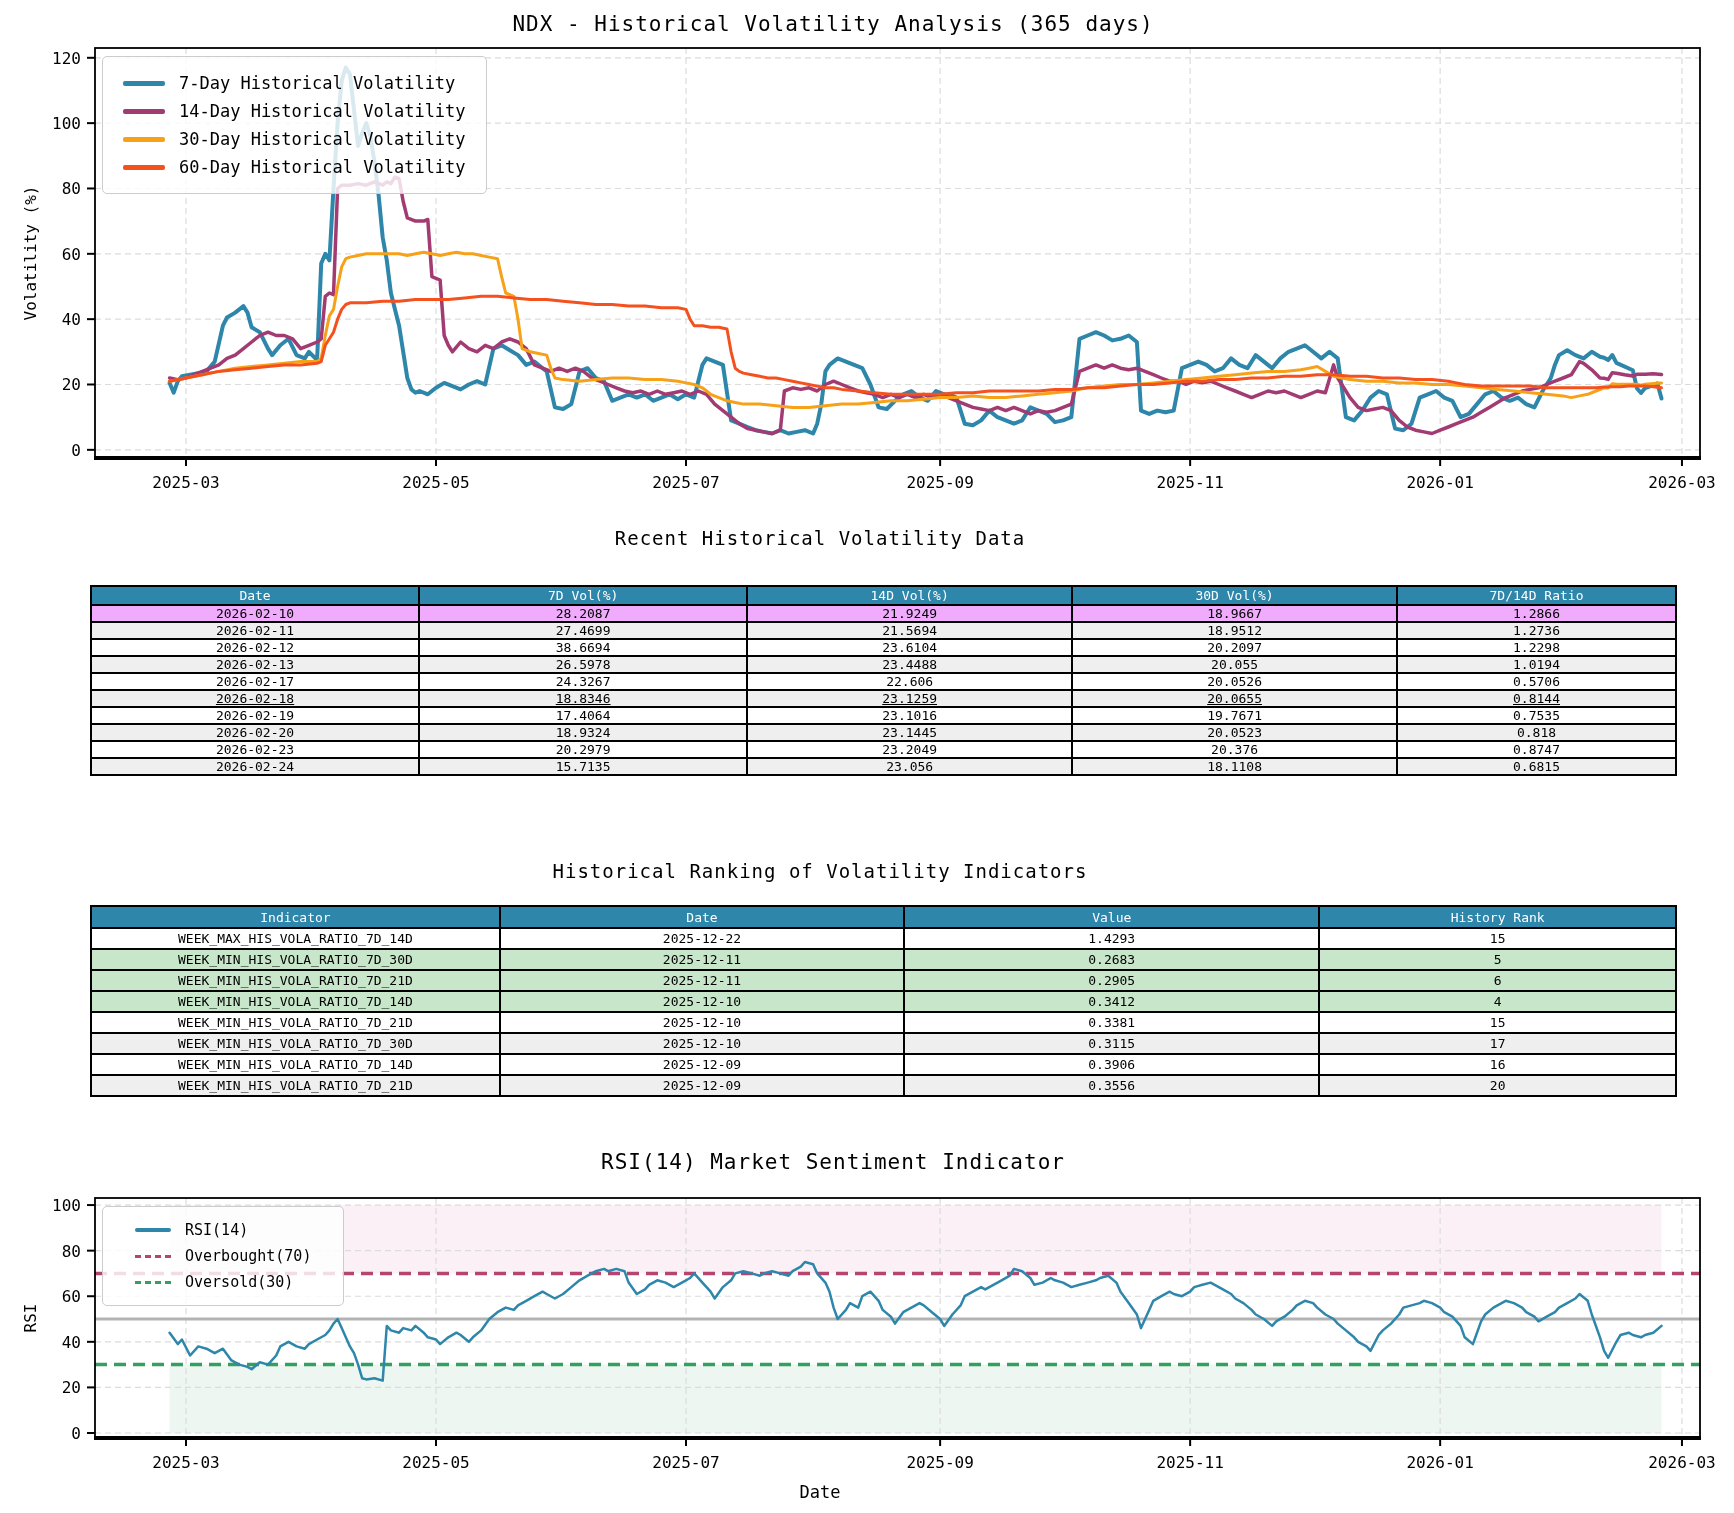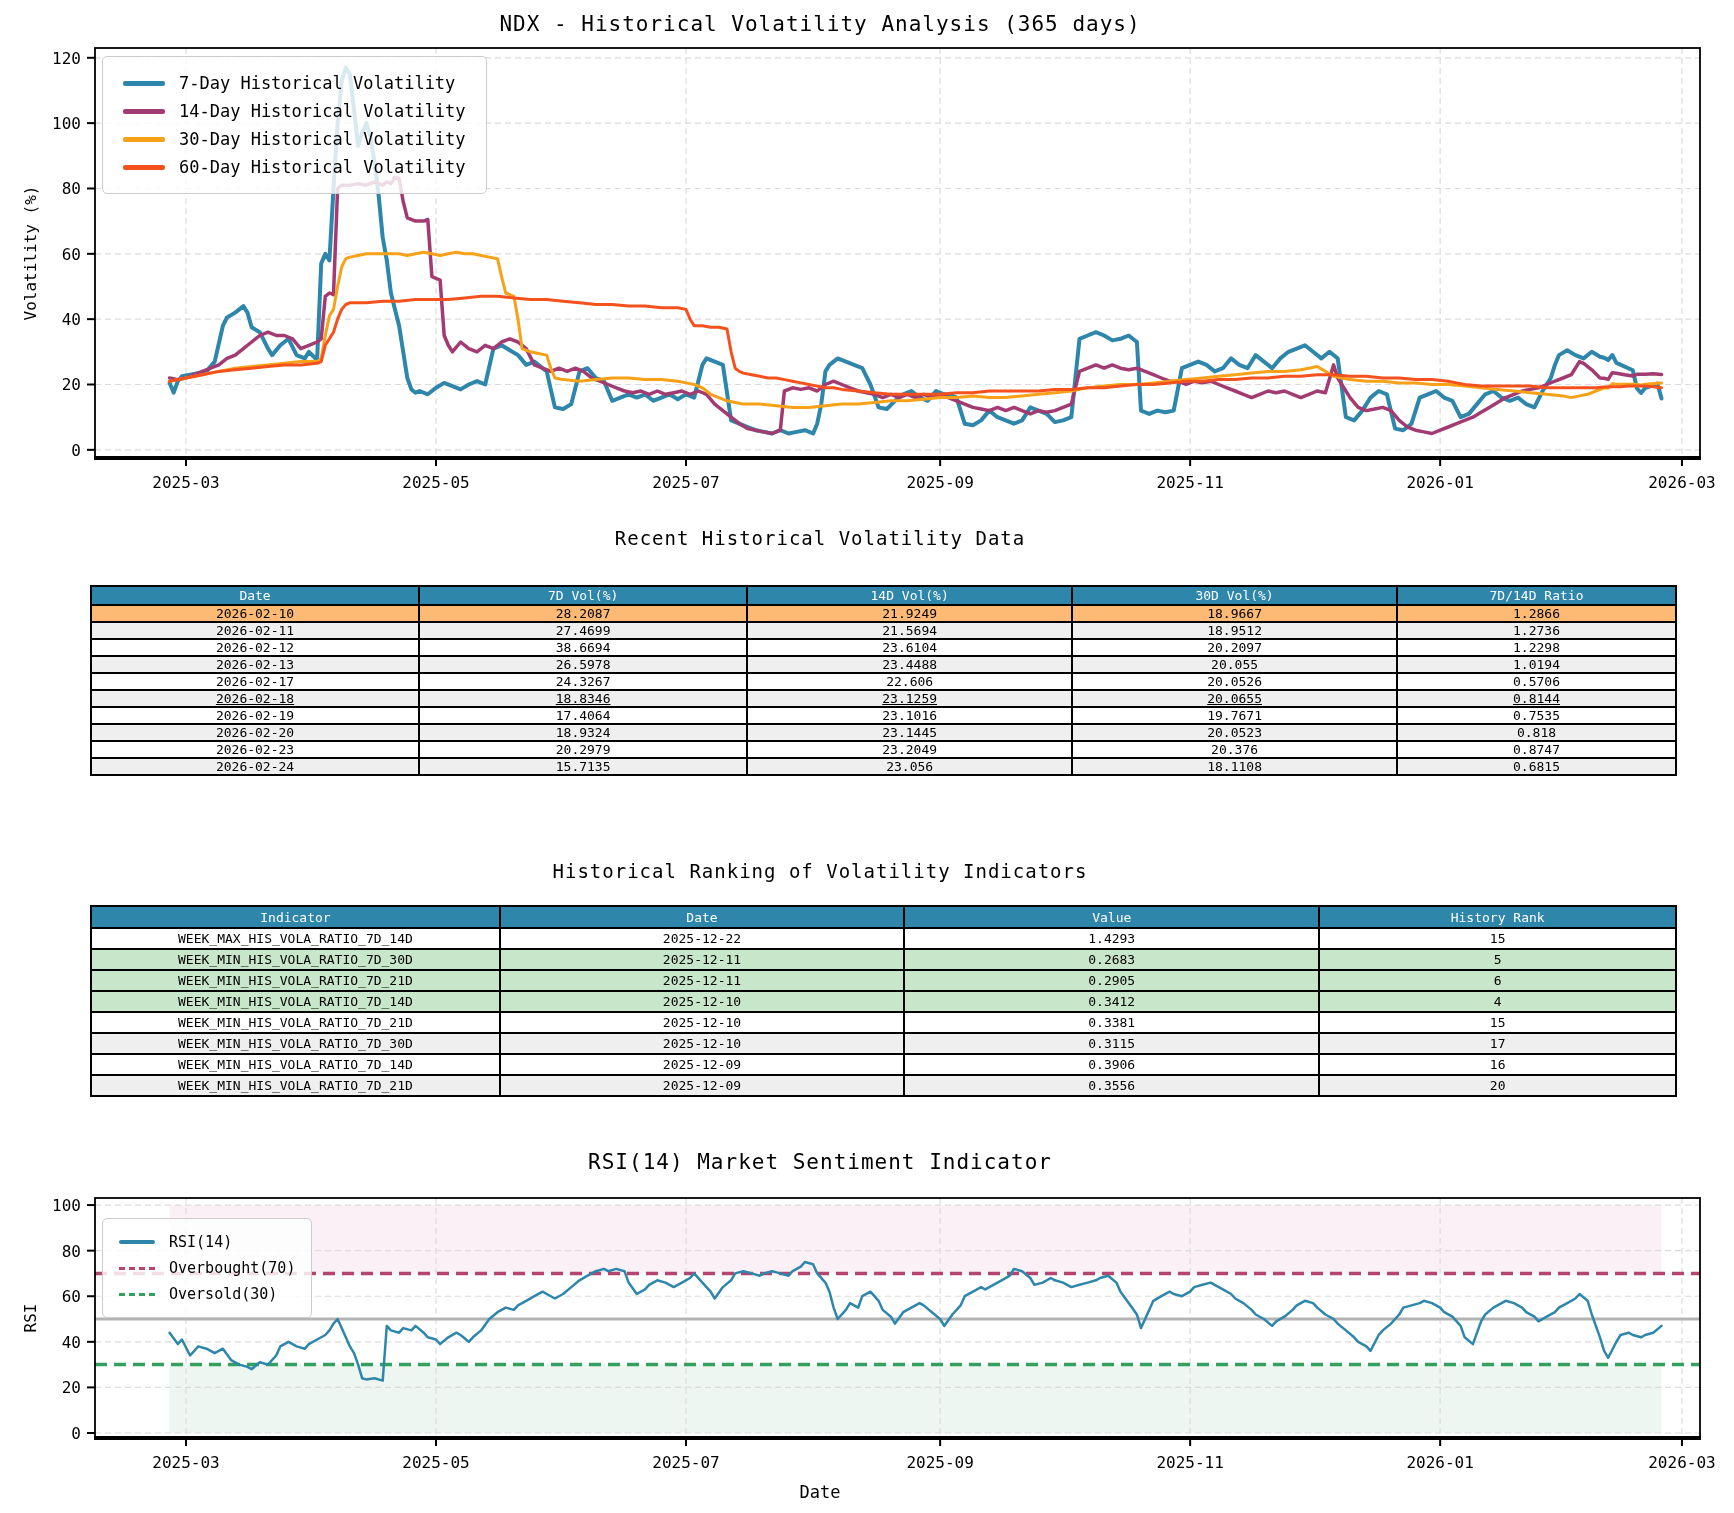--- a/index.html
+++ b/index.html
@@ -1,25 +1,25 @@
 <!DOCTYPE html>
 <html><head>
 <meta charset="utf-8">
 <style>
   html,body{margin:0;padding:0;background:#fff;}
   .page{position:relative;width:1734px;height:1513px;background:#fff;overflow:hidden;
         font-family:"DejaVu Sans Mono","Liberation Mono",monospace;color:#000;}
   svg{position:absolute;left:0;}
-  .chart-title{position:absolute;left:0;width:1640px;text-align:center;font-size:21px;letter-spacing:1px;}
+  .chart-title{position:absolute;left:13px;width:1640px;text-align:center;font-size:21px;letter-spacing:1px;}
   .section-title{position:absolute;left:0;width:1640px;text-align:center;font-size:19px;letter-spacing:1px;}
   .axis-label-y{position:absolute;white-space:nowrap;font-size:16px;transform:translate(-50%,-50%) rotate(-90deg);}
   .axis-label-x{position:absolute;left:0;width:1640px;text-align:center;font-size:17px;}
   .legend{position:absolute;background:rgba(255,255,255,0.82);border:1.5px solid #ccc;border-radius:5px;z-index:5;}
   .legend-vol{left:102px;top:56px;padding:12px 20px;}
-  .legend-rsi{left:102px;top:1206px;padding:10px 16px;margin-top:12px;}
+  .legend-rsi{left:102px;top:1206px;padding:10px 32px;}
   .legend-item{display:flex;align-items:center;}
   .legend-vol .legend-item{height:28px;font-size:17px;}
   .legend-rsi .legend-item{height:26px;font-size:15px;}
   .swatch{display:inline-block;margin-right:14px;}
   .swatch-solid-lg{width:42px;height:5px;border-radius:2px;}
   .swatch-solid-sm{width:36px;height:3.5px;border-radius:2px;}
   .swatch-dash{width:36px;height:0;border-top-width:3.5px;border-top-style:dashed;}
   table{position:absolute;border-collapse:collapse;table-layout:fixed;}
   th,td{border:2px solid #000;text-align:center;padding:0;font-weight:normal;
         overflow:hidden;white-space:nowrap;}
@@ -119,21 +119,21 @@
       <thead>
         <tr>
           <th style="background: rgb(46, 134, 171); color: rgb(255, 255, 255);">Date</th>
           <th style="background: rgb(46, 134, 171); color: rgb(255, 255, 255);">7D Vol(%)</th>
           <th style="background: rgb(46, 134, 171); color: rgb(255, 255, 255);">14D Vol(%)</th>
           <th style="background: rgb(46, 134, 171); color: rgb(255, 255, 255);">30D Vol(%)</th>
           <th style="background: rgb(46, 134, 171); color: rgb(255, 255, 255);">7D/14D Ratio</th>
         </tr>
       </thead>
       <tbody>
-        <tr style="background: #fdba74; margin-top: 48px;">
+        <tr style="background: #f0abfc; margin-top: 48px;">
           <td>2026-02-10</td>
           <td>28.2087</td>
           <td>21.9249</td>
           <td>18.9667</td>
           <td>1.2866</td>
         </tr>
         <tr style="background: rgb(239, 239, 239);">
           <td>2026-02-11</td>
           <td>27.4699</td>
           <td>21.5694</td>

